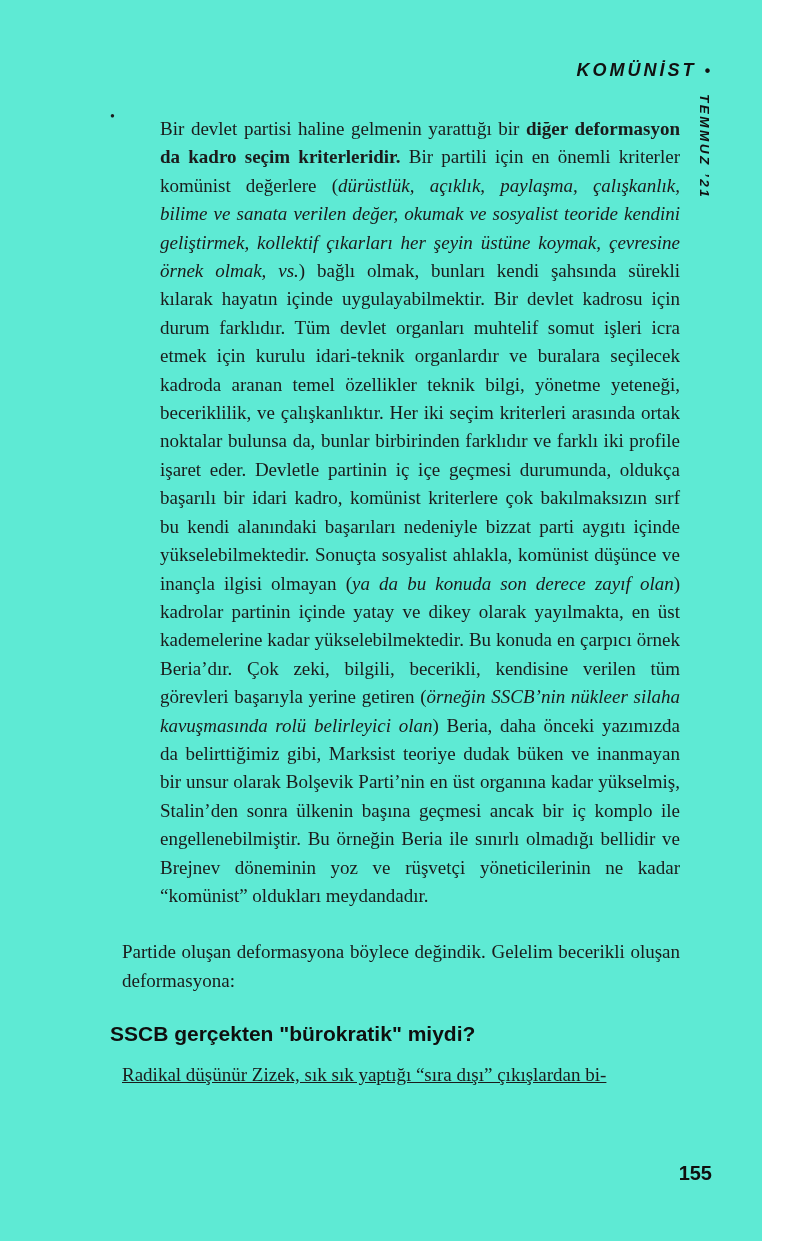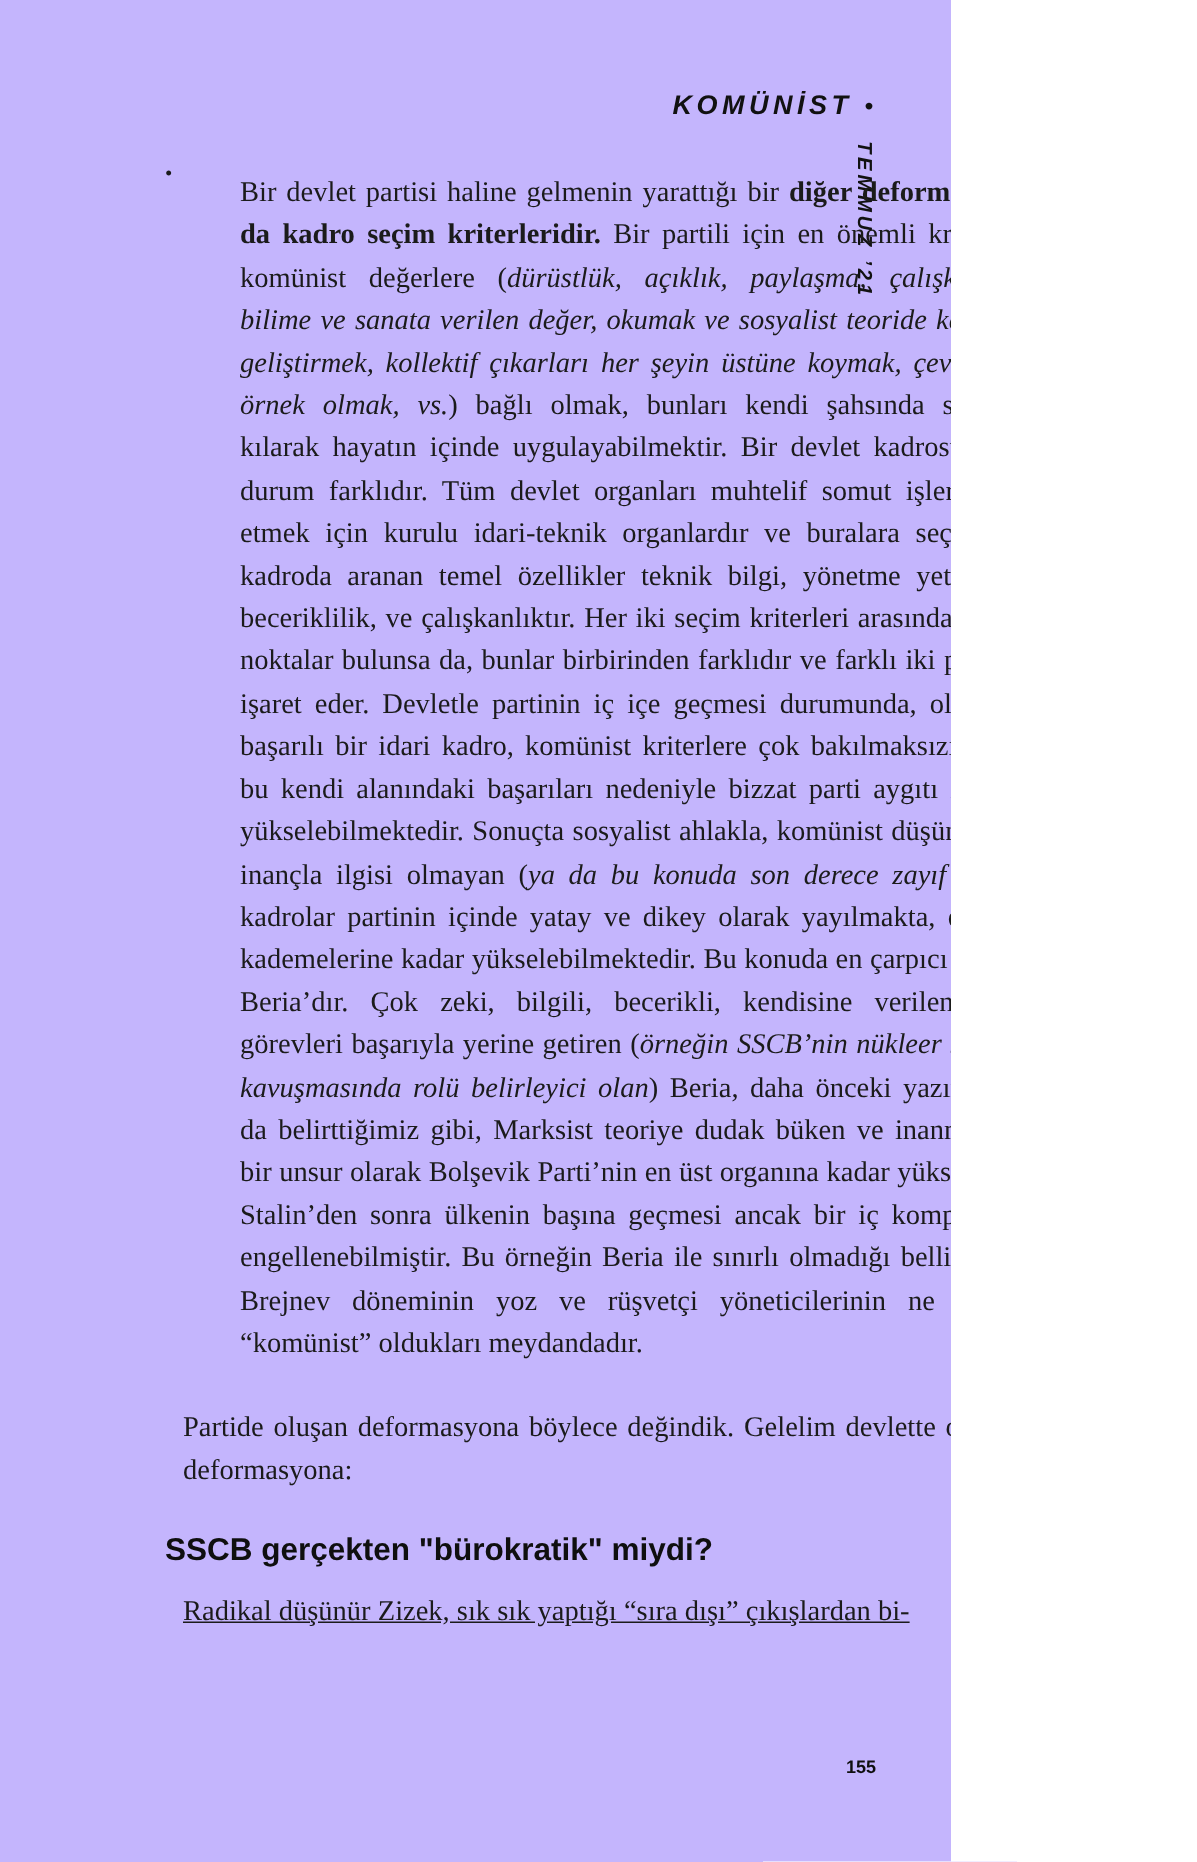--- a/index.html
+++ b/index.html
@@ -2,23 +2,23 @@
 <html lang="tr"><head>
 <meta charset="utf-8">
 <style>
   html, body {
     margin: 0;
     padding: 0;
     background: #ffffff;
   }
   .page {
     position: relative;
-    width: 634px;
+    width: 762px;
     height: 1241px;
-    background: #c4b5fd;
+    background: #5eead4;
     color: #1b1b1b;
     font-family: "Liberation Serif", serif;
     overflow: hidden;
     box-sizing: border-box;
   }
   
   .running-header {
     position: absolute;
     top: 60px;
     right: 52px;
@@ -94,41 +94,41 @@
     margin-top: 14px;
     text-decoration: underline;
   }
   
   .page-number {
     position: absolute;
     right: 50px;
     bottom: 56px;
     font-family: "Liberation Sans", sans-serif;
     font-weight: bold;
-    font-size: 12px;
+    font-size: 20px;
     color: #0f0f0f;
   }
 </style>
 </head>
 <body>
 
 <div class="page">
 
   <div class="running-header"><span>KOMÜNİST</span><span class="title-dot">•</span></div>
 
   <div class="issue-date">TEMMUZ ’21</div>
 
   <main class="main-block">
 
     <div class="bullet-item">
       <span class="bullet-marker">•</span>
       <p class="body-text"><span class="run">Bir devlet partisi haline gelmenin yarattığı bir </span><span class="run b">diğer deformasyon da kadro seçim kriterleridir.</span><span class="run"> Bir partili için en önemli kriterler komünist değerlere (</span><span class="run i">dürüstlük, açıklık, paylaşma, çalışkanlık, bilime ve sanata verilen değer, okumak ve sosyalist teoride kendini geliştirmek, kollektif çıkarları her şeyin üstüne koymak, çevresine örnek olmak, vs.</span><span class="run">) bağlı olmak, bunları kendi şahsında sürekli kılarak hayatın içinde uygulayabilmektir. Bir devlet kadrosu için durum farklıdır. Tüm devlet organları muhtelif somut işleri icra etmek için kurulu idari-teknik organlardır ve buralara seçilecek kadroda aranan temel özellikler teknik bilgi, yönetme yeteneği, beceriklilik, ve çalışkanlıktır. Her iki seçim kriterleri arasında ortak noktalar bulunsa da, bunlar birbirinden farklıdır ve farklı iki profile işaret eder. Devletle partinin iç içe geçmesi durumunda, oldukça başarılı bir idari kadro, komünist kriterlere çok bakılmaksızın sırf bu kendi alanındaki başarıları nedeniyle bizzat parti aygıtı içinde yükselebilmektedir. Sonuçta sosyalist ahlakla, komünist düşünce ve inançla ilgisi olmayan (</span><span class="run i">ya da bu konuda son derece zayıf olan</span><span class="run">) kadrolar partinin içinde yatay ve dikey olarak yayılmakta, en üst kademelerine kadar yükselebilmektedir. Bu konuda en çarpıcı örnek Beria’dır. Çok zeki, bilgili, becerikli, kendisine verilen tüm görevleri başarıyla yerine getiren (</span><span class="run i">örneğin SSCB’nin nükleer silaha kavuşmasında rolü belirleyici olan</span><span class="run">) Beria, daha önceki yazımızda da belirttiğimiz gibi, Marksist teoriye dudak büken ve inanmayan bir unsur olarak Bolşevik Parti’nin en üst organına kadar yükselmiş, Stalin’den sonra ülkenin başına geçmesi ancak bir iç komplo ile engellenebilmiştir. Bu örneğin Beria ile sınırlı olmadığı bellidir ve Brejnev döneminin yoz ve rüşvetçi yöneticilerinin ne kadar “komünist” oldukları meydandadır.</span></p>
     </div>
 
-    <p class="body-text closing-paragraph">Partide oluşan deformasyona böylece değindik. Gelelim devlette oluşan deformasyona:</p>
+    <p class="body-text closing-paragraph">Partide oluşan deformasyona böylece değindik. Gelelim becerikli oluşan deformasyona:</p>
 
     <h2 class="section-heading">SSCB gerçekten "bürokratik" miydi?</h2>
 
     <p class="body-text lead-paragraph">Radikal düşünür Zizek, sık sık yaptığı “sıra dışı” çıkışlardan bi-</p>
 
   </main>
 
   <div class="page-number">155</div>
 
 </div>

